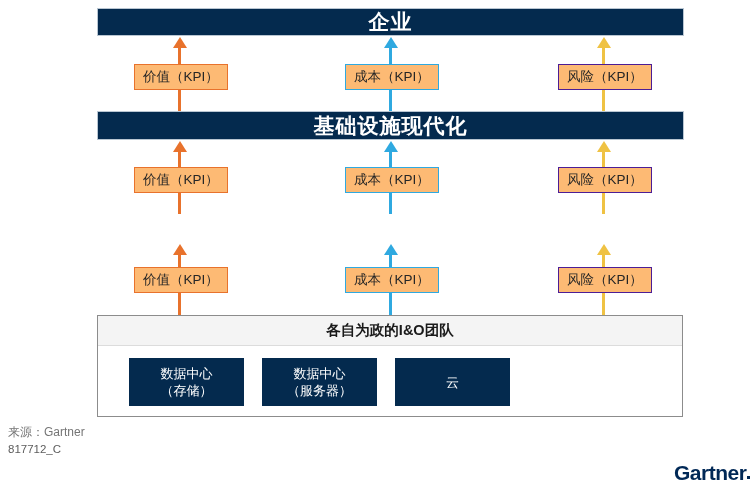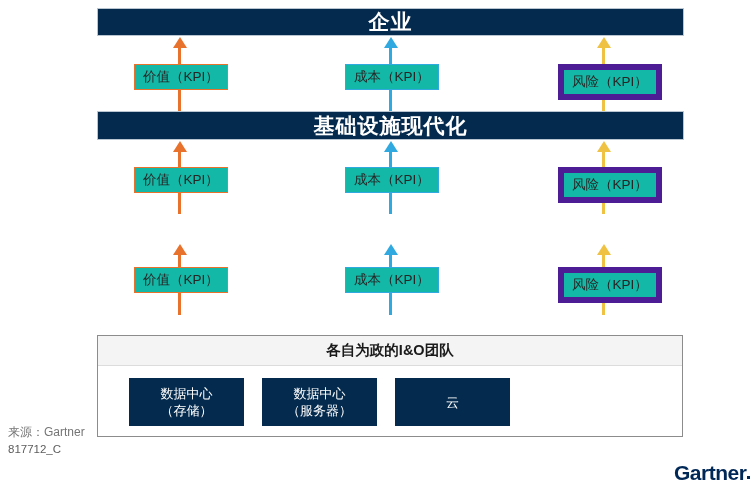--- a/index.html
+++ b/index.html
@@ -26,32 +26,32 @@
   }
   .c-orange .aline, .line-orange { background:#E8722C; }
   .c-blue   .aline, .line-blue   { background:#2FA9E0; }
   .c-yellow .aline, .line-yellow { background:#EFC243; }
   .head-orange { border-bottom:11px solid #E8722C; }
   .head-blue   { border-bottom:11px solid #2FA9E0; }
   .head-yellow { border-bottom:11px solid #EFC243; }
 
   
   .kpi {
-    position:absolute; width:92px; height:24px; background:#14b8a6; z-index:2;
+    position:absolute; width:92px; height:24px; background:#fdba74; z-index:2;
     display:flex; align-items:center; justify-content:center;
     font-size:13.5px; color:#262626;
   }
   .kpi-orange { border:1px solid #E8722C; }
   .kpi-blue   { border:1px solid #2FA9E0; }
-  .kpi-yellow { border:6px solid #4c1d95;text-align:center; }
+  .kpi-yellow { border:1px solid #4c1d95;text-align:center; }
 
   
   .teams {
     position:absolute; left:97px; top:315px; width:584px; height:100px;
-    background:#ffffff; border:1px solid #8c8c8c; z-index:2;margin-top:20px;
+    background:#ffffff; border:1px solid #8c8c8c; z-index:2;
   }
   .teams-header {
     position:absolute; left:0; top:0; right:0; height:29px; background:#f4f4f4;
     border-bottom:1px solid #dcdcdc; display:flex; align-items:center; justify-content:center;
     font-weight:bold; font-size:14.5px; color:#1a1a1a;
   }
   .team-box {
     position:absolute; top:42px; width:115px; height:48px; background:#042A4E;
     color:#ffffff; font-size:13px; display:flex; flex-direction:column;
     align-items:center; justify-content:center; line-height:17px; text-align:center;

